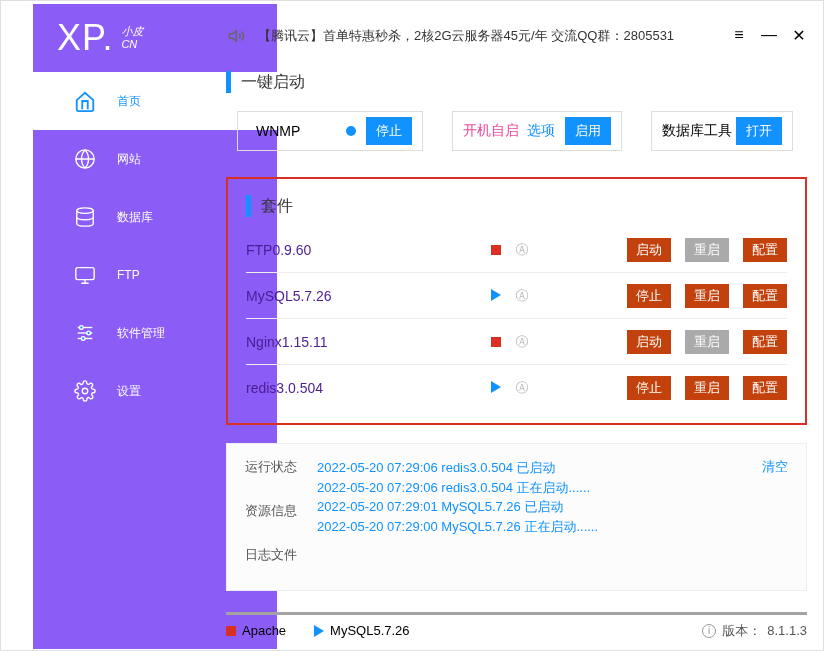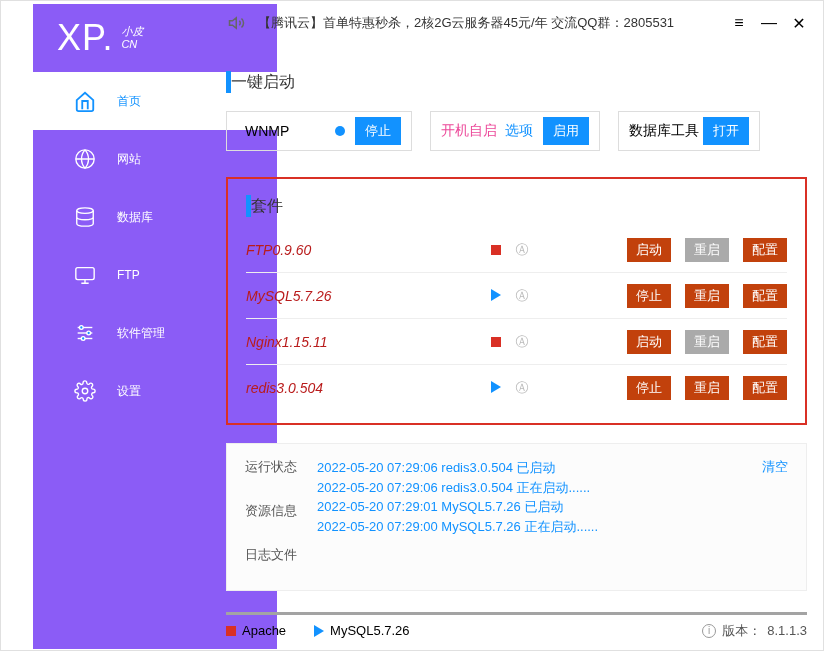--- a/index.html
+++ b/index.html
@@ -6,40 +6,40 @@
 body { width: 824px; height: 651px; background: #fff; position: relative; border: 1px solid #e0e0e0; }
 .sidebar { width: 244px; height: 645px; background: #8b5cf6; position: absolute; left: 3px; top: 3px; margin-left: 29px; }
 .logo { height: 68px; display: flex; align-items: center; padding-left: 24px; color: #fff; }
 .logo-xp { font-size: 36px; font-weight: 300; letter-spacing: 1px; }
 .logo-cn { font-size: 11px; margin-left: 8px; line-height: 1.2; font-style: italic; }
 .nav { list-style: none; margin-top: 0; }
 .nav-item { height: 58px; display: flex; align-items: center; padding-left: 40px; color: #fff; font-size: 12px; cursor: pointer; }
 .nav-item.active { background: #fff; color: #1292ff; }
 .nav-icon { width: 24px; height: 24px; margin-right: 20px; display: flex; align-items: center; justify-content: center; }
 .nav-icon svg { width: 22px; height: 22px; }
-.titlebar { position: absolute; left: 215px; right: 4px; top: 0; height: 44px; display: flex; align-items: center; padding: 0 12px; }
+.titlebar { position: absolute; left: 215px; right: 4px; top: 0; height: 44px; display: flex; align-items: flex-end; padding: 0 12px; }
 .sound-icon { width: 18px; height: 18px; margin-right: 12px; }
 .title-text { font-size: 13px; color: #333; flex: 1; }
 .win-controls { display: flex; gap: 14px; font-size: 16px; }
 .win-btn { width: 16px; text-align: center; cursor: pointer; }
 .main { position: absolute; left: 225px; right: 16px; top: 70px; bottom: 46px; }
-.section-title { font-size: 16px; color: #333; border-left: 5px solid #1292ff; margin-bottom: 18px; height: 22px; line-height: 22px; }
+.section-title { font-size: 16px; color: #333; border-left: 5px solid #1292ff; padding-left: 10px; margin-bottom: 18px; height: 22px; line-height: 22px; }
 .quick-row { display: flex; gap: 18px; margin-bottom: 26px; }
-.box { border: 1px solid #ddd; height: 40px; display: flex; align-items: center; padding: 0 10px; font-size: 14px; }
+.box { border: 1px solid #ddd; height: 40px; display: flex; align-items: center; padding: 0 10px; font-size: 14px; margin-left: 11px; }
 .box-wnmp { width: 186px; justify-content: space-between; padding-left: 18px; }
 .dot-blue { width: 10px; height: 10px; border-radius: 50%; background: #1292ff; margin-left: auto; margin-right: 10px; }
 .btn-blue { background: #1292ff; color: #fff; padding: 0 10px; height: 28px; line-height: 28px; font-size: 13px; cursor: pointer; border: none; }
 .box-auto { width: 170px; }
 .box-auto .label { color: #ec4899; }
 .box-auto .link { color: #1292ff; margin-left: 8px; margin-right: 10px; }
 .box-db { width: 142px; justify-content: space-between; }
 .suite-box { border: 2px solid #d93025; padding: 16px 18px 12px; margin-bottom: 18px; }
 .suite-row { display: flex; align-items: center; height: 46px; border-bottom: 1px solid #eee; font-size: 14px; }
 .suite-row:last-child { border-bottom: none; }
-.suite-name { width: 238px; color: #b91c1c; font-style: italic; }
+.suite-name { width: 238px; color: #4c1d95; }
 .suite-status { width: 24px; text-align: center; }
 .sq-red { width: 10px; height: 10px; background: #d93025; display: inline-block; }
 .tri-blue { width: 0; height: 0; border-left: 10px solid #1292ff; border-top: 6px solid transparent; border-bottom: 6px solid transparent; display: inline-block; }
 .a-badge { width: 28px; color: #bbb; font-size: 13px; text-align: center; }
 .suite-btns { margin-left: auto; display: flex; gap: 14px; }
 .sbtn { width: 44px; height: 24px; line-height: 24px; text-align: center; font-size: 13px; color: #fff; background: #c2410c; cursor: pointer; }
 .sbtn.gray { background: #aaa; }
 .log-box { border: 1px solid #eee; background: #fcfcfc; padding: 14px 18px; display: flex; font-size: 13px; height: 148px; }
 .log-labels { width: 72px; color: #555; }
 .log-labels div { margin-bottom: 26px; }

